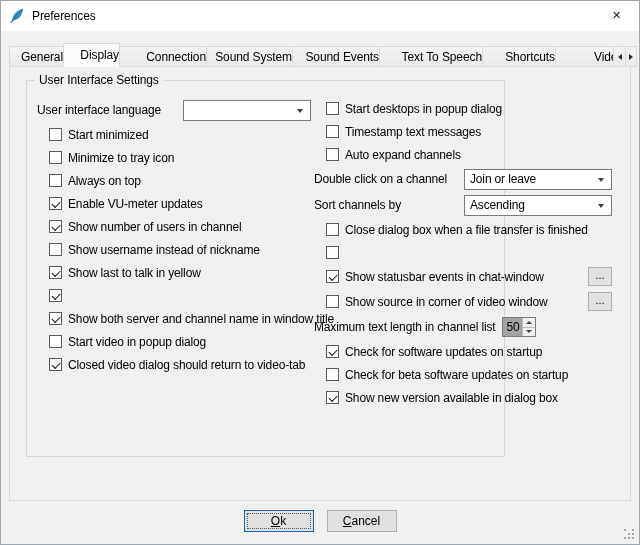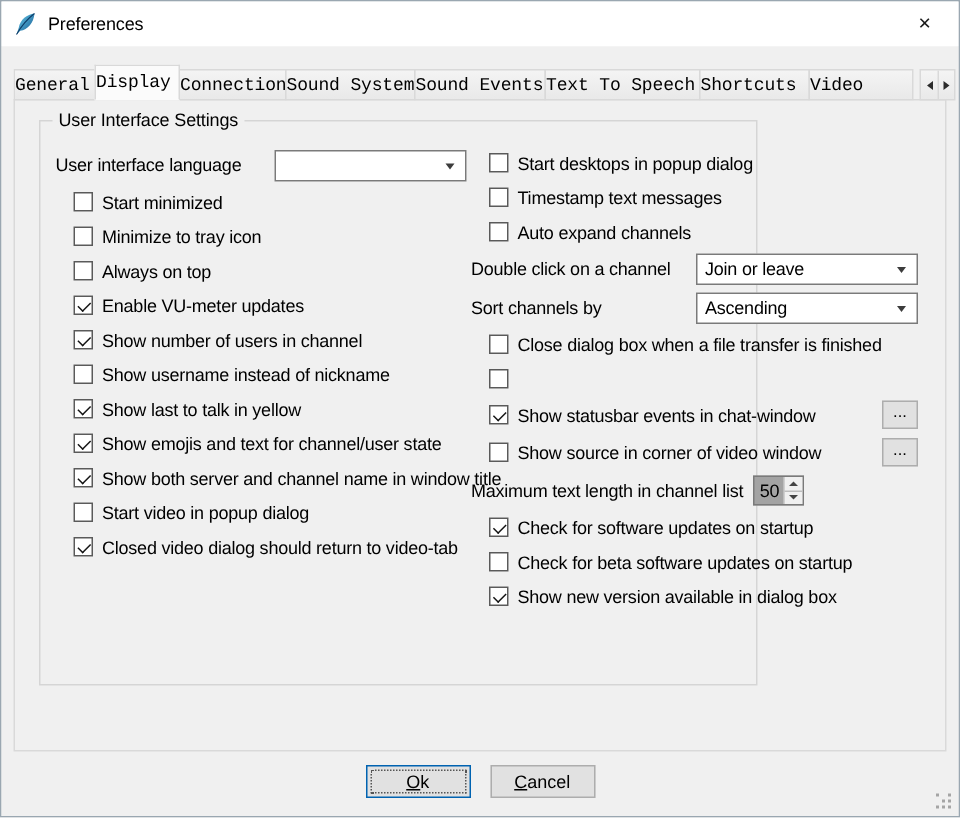--- a/index.html
+++ b/index.html
@@ -9,26 +9,26 @@
   
   .titlebar{height:30px;background:#ffffff;display:flex;align-items:center;position:relative;}
   .app-icon{width:16px;height:16px;margin:0 7px 0 8px;flex:0 0 16px;}
   .title{font-size:12px;letter-spacing:-0.1px;}
   .close-btn{position:absolute;right:0;top:0;width:45px;height:29px;display:flex;align-items:center;justify-content:center;}
   .close-btn span{font-size:11px;color:#1a1a1a;}
   
   .dlg-body{position:absolute;top:30px;left:0;right:0;bottom:0;background:#f0f0f0;}
   
   .tabbar{position:absolute;top:12px;left:8px;width:610px;height:24px;display:flex;align-items:flex-end;overflow:hidden;z-index:3;}
-  .tab{height:21px;border:1px solid #d9d9d9;background:linear-gradient(#f4f4f4,#e9e9e9);display:flex;align-items:center;justify-content:flex-start;white-space:nowrap;overflow:hidden;flex:0 0 auto;letter-spacing:-0.1px;font-family:Liberation Mono, monospace;}
+  .tab{height:21px;border:1px solid #d9d9d9;background:linear-gradient(#f4f4f4,#e9e9e9);display:flex;align-items:center;justify-content:flex-end;white-space:nowrap;overflow:hidden;flex:0 0 auto;letter-spacing:-0.1px;}
   .tab+.tab{margin-left:-1px;}
   .tab.selected{height:24px;background:#fbfbfb;border-bottom:1px solid #fbfbfb;z-index:4;}
   .tab:nth-child(1){width:55px;}
   .tab:nth-child(2){width:57px;}
-  .tab:nth-child(3){width:72px;}
+  .tab:nth-child(3){width:88px;}
   .tab:nth-child(4){width:87px;}
   .tab:nth-child(5){width:88px;}
   .tab:nth-child(6){width:104px;}
   .tab:nth-child(7){width:74px;}
   .tab:nth-child(8){width:70px;}
   .tab-arrows{position:absolute;top:15px;right:2px;height:21px;display:flex;z-index:5;background:linear-gradient(#f4f4f4,#e9e9e9);border:1px solid #d9d9d9;}
   .arrow-btn{width:11px;height:19px;display:flex;align-items:center;justify-content:center;}
   .arrow-btn+.arrow-btn{border-left:1px solid #d9d9d9;}
   .tri-left{width:0;height:0;border-top:3.5px solid transparent;border-bottom:3.5px solid transparent;border-right:4.5px solid #2b2b2b;}
   .tri-right{width:0;height:0;border-top:3.5px solid transparent;border-bottom:3.5px solid transparent;border-left:4.5px solid #2b2b2b;}
@@ -170,21 +170,20 @@
           <label class="row row-cb cb">
             <span class="box"></span>
             <span>Show username instead of nickname</span>
           </label>
           <label class="row row-cb cb">
             <span class="box checked"></span>
             <span>Show last to talk in yellow</span>
           </label>
           <label class="row row-cb cb">
             <span class="box checked"></span>
-            <span>Show emojis and text for channel/user state</span>
           </label>
           <label class="row row-cb cb">
             <span class="box checked"></span>
             <span>Show both server and channel name in window title</span>
           </label>
           <label class="row row-cb cb">
             <span class="box"></span>
             <span>Start video in popup dialog</span>
           </label>
           <label class="row row-cb cb">

